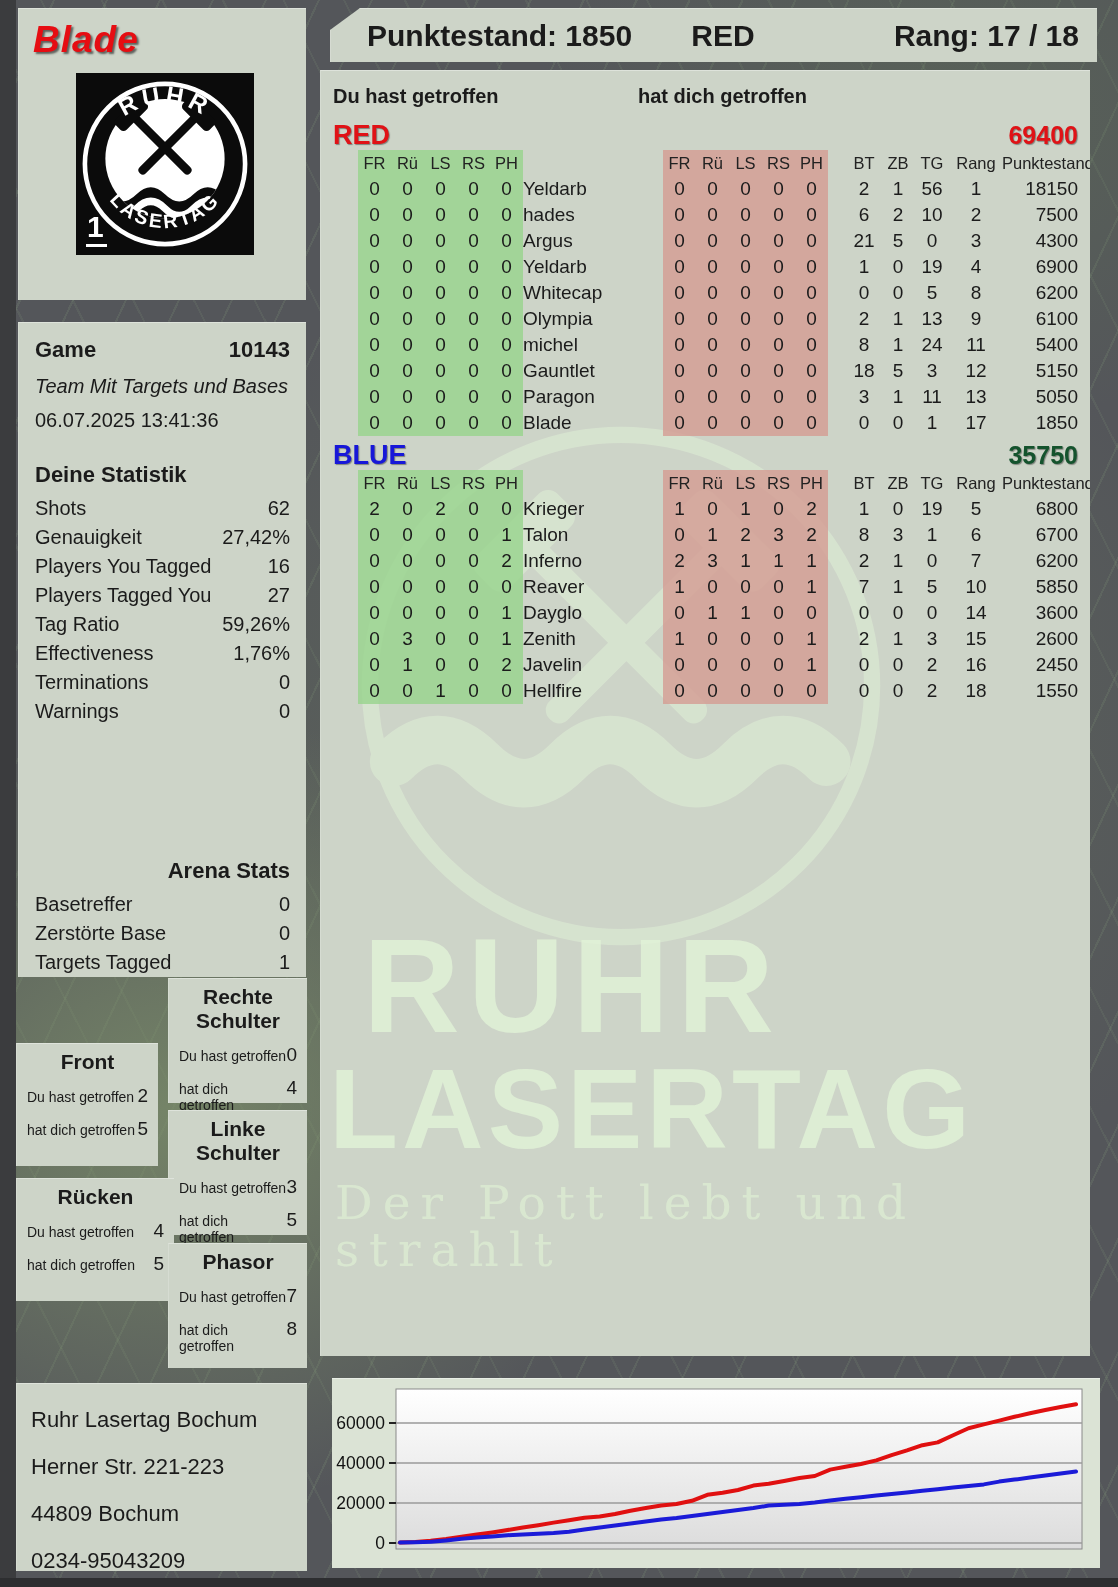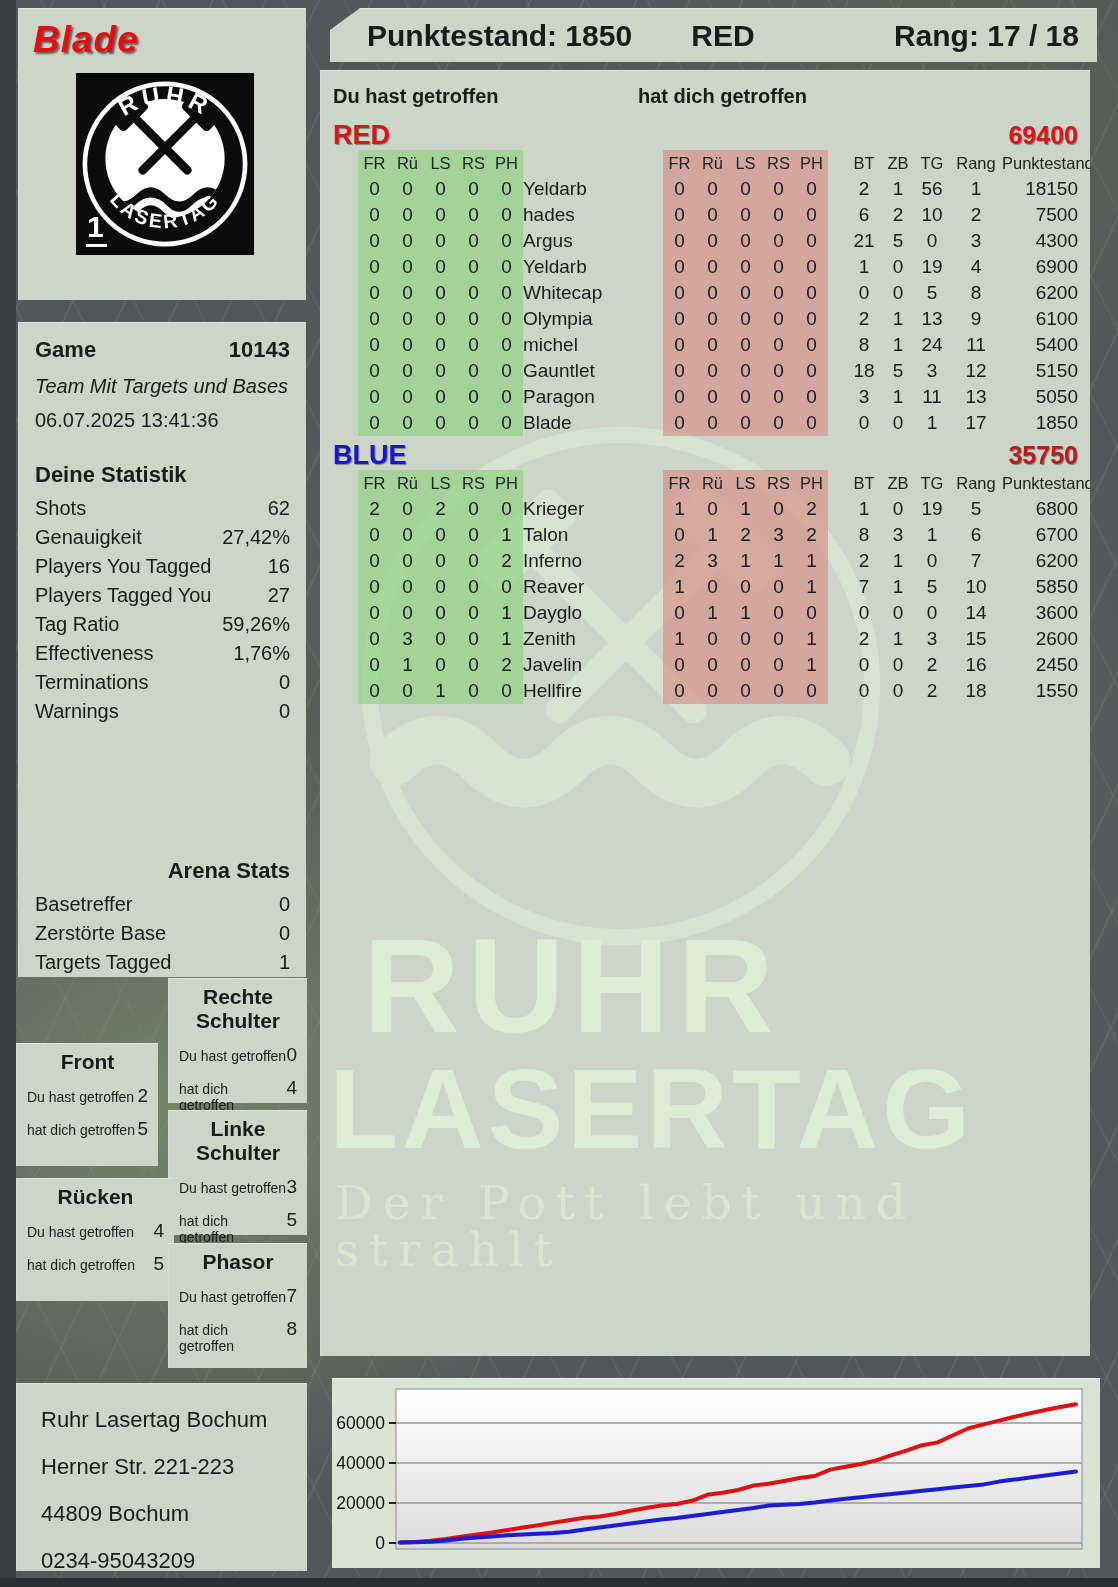--- a/index.html
+++ b/index.html
@@ -65,21 +65,21 @@
   .hitbox .kv-row{ margin-top:11px; align-items:baseline; }
   .hitbox .hb-label{ font-size:14px; }
   .hitbox .hb-value{ font-size:19px; }
   .hb-front{ left:16px;  top:1043px; width:142px; height:123px; }
   .hb-ruecken{ left:16px;  top:1178px; width:158px; height:123px; }
   .hb-rechte{ left:168px; top:978px;  width:139px; height:125px; }
   .hb-linke{ left:168px; top:1110px; width:139px; height:125px; }
   .hb-phasor{ left:168px; top:1243px; width:139px; height:125px; }
 
   
-  .address-panel{ left:16px; top:1383px; width:291px; height:188px; padding:12px 24px; }
+  .address-panel{ left:16px; top:1383px; width:291px; height:188px; padding:12px 14px; }
   .address-line{ font-size:22px; line-height:47px; }
 
   
   .banner{
     left:330px; top:8px; width:767px; height:54px;
     clip-path:polygon(30px 0, 100% 0, 100% 100%, 0 100%, 0 22px);
     display:grid; grid-template-columns:1fr auto 1fr; align-items:center;
     padding:0 18px 0 36px;
   }
   .banner span{ font-size:30px; font-weight:bold; white-space:pre; }
@@ -519,21 +519,21 @@
               <span class="c">0</span>
               <span class="c">0</span>
               <span class="c">1</span>
               <span class="c">17</span>
               <span class="pts">1850</span>
             </div>
           </div>
           <div class="team-block">
             <div class="team-head">
               <span class="team-name" style="color: rgb(23, 23, 216);">BLUE</span>
-              <span class="team-total" style="color: #b91c1c;">35750</span>
+              <span class="team-total" style="color: #14532d;">35750</span>
             </div>
             <div class="trow hdr">
               <span class="c g">FR</span>
               <span class="c g">Rü</span>
               <span class="c g">LS</span>
               <span class="c g">RS</span>
               <span class="c g">PH</span>
               <span class="nm"></span>
               <span class="c r">FR</span>
               <span class="c r">Rü</span>

